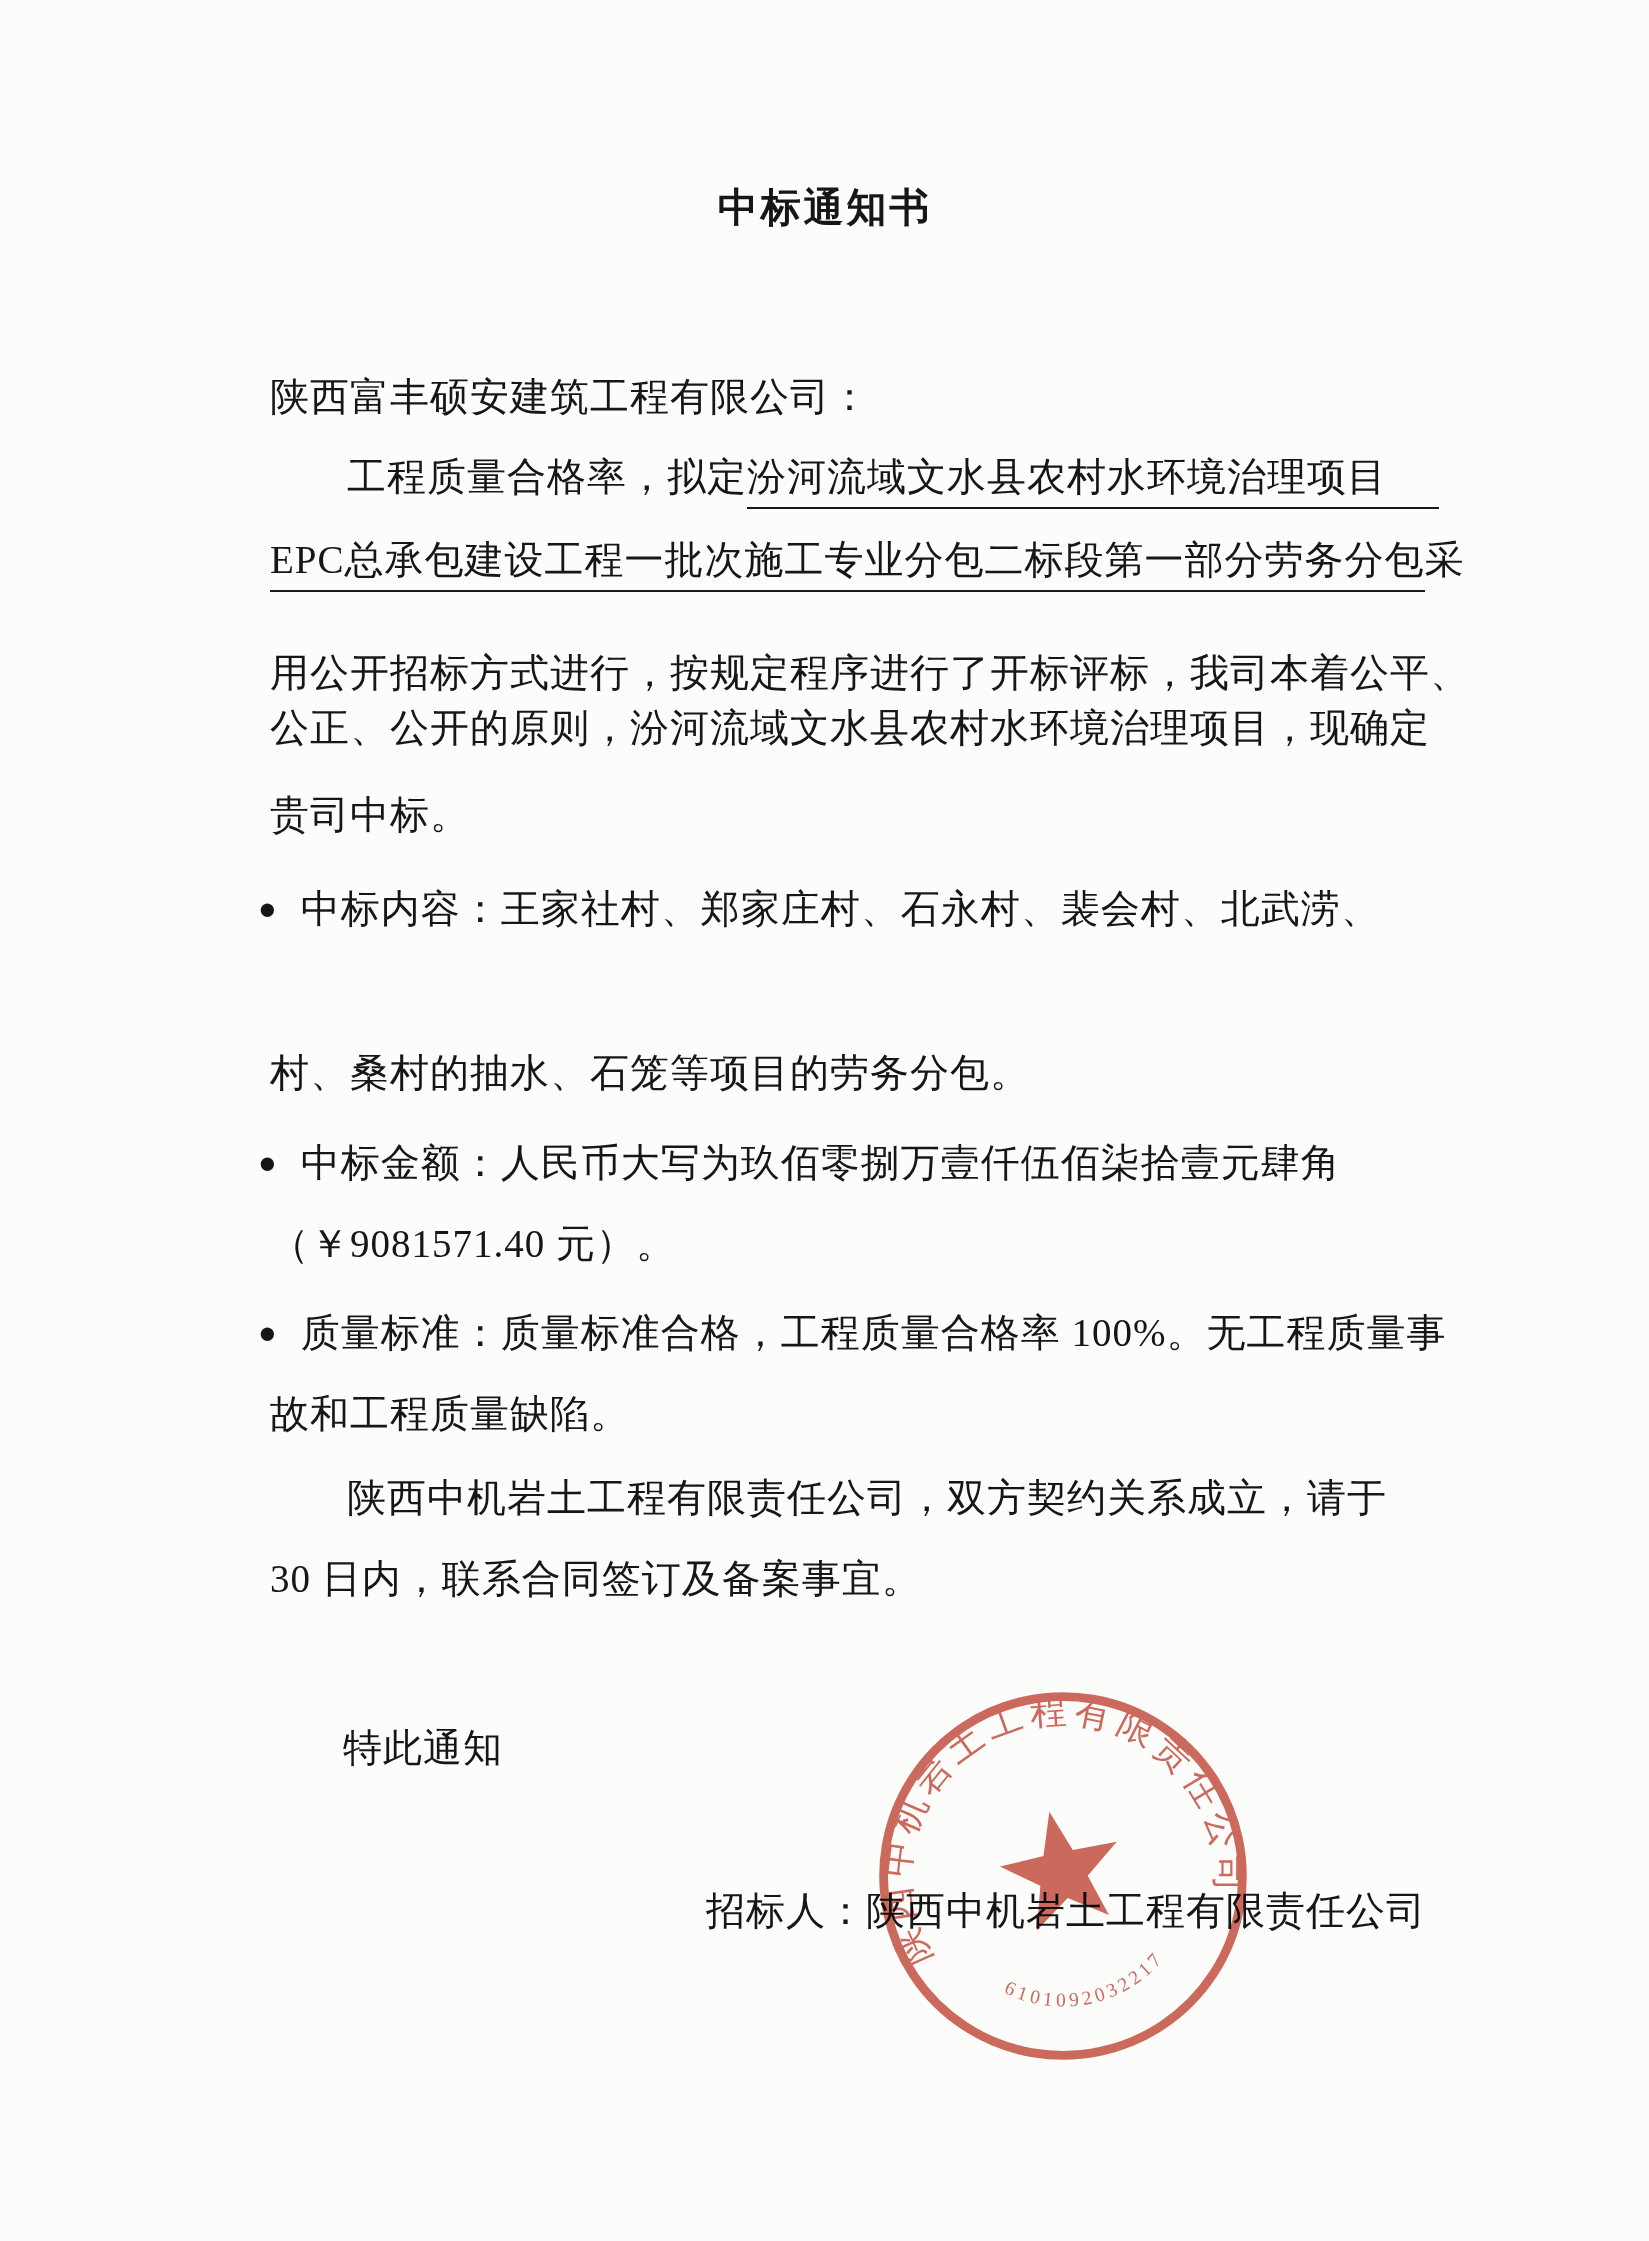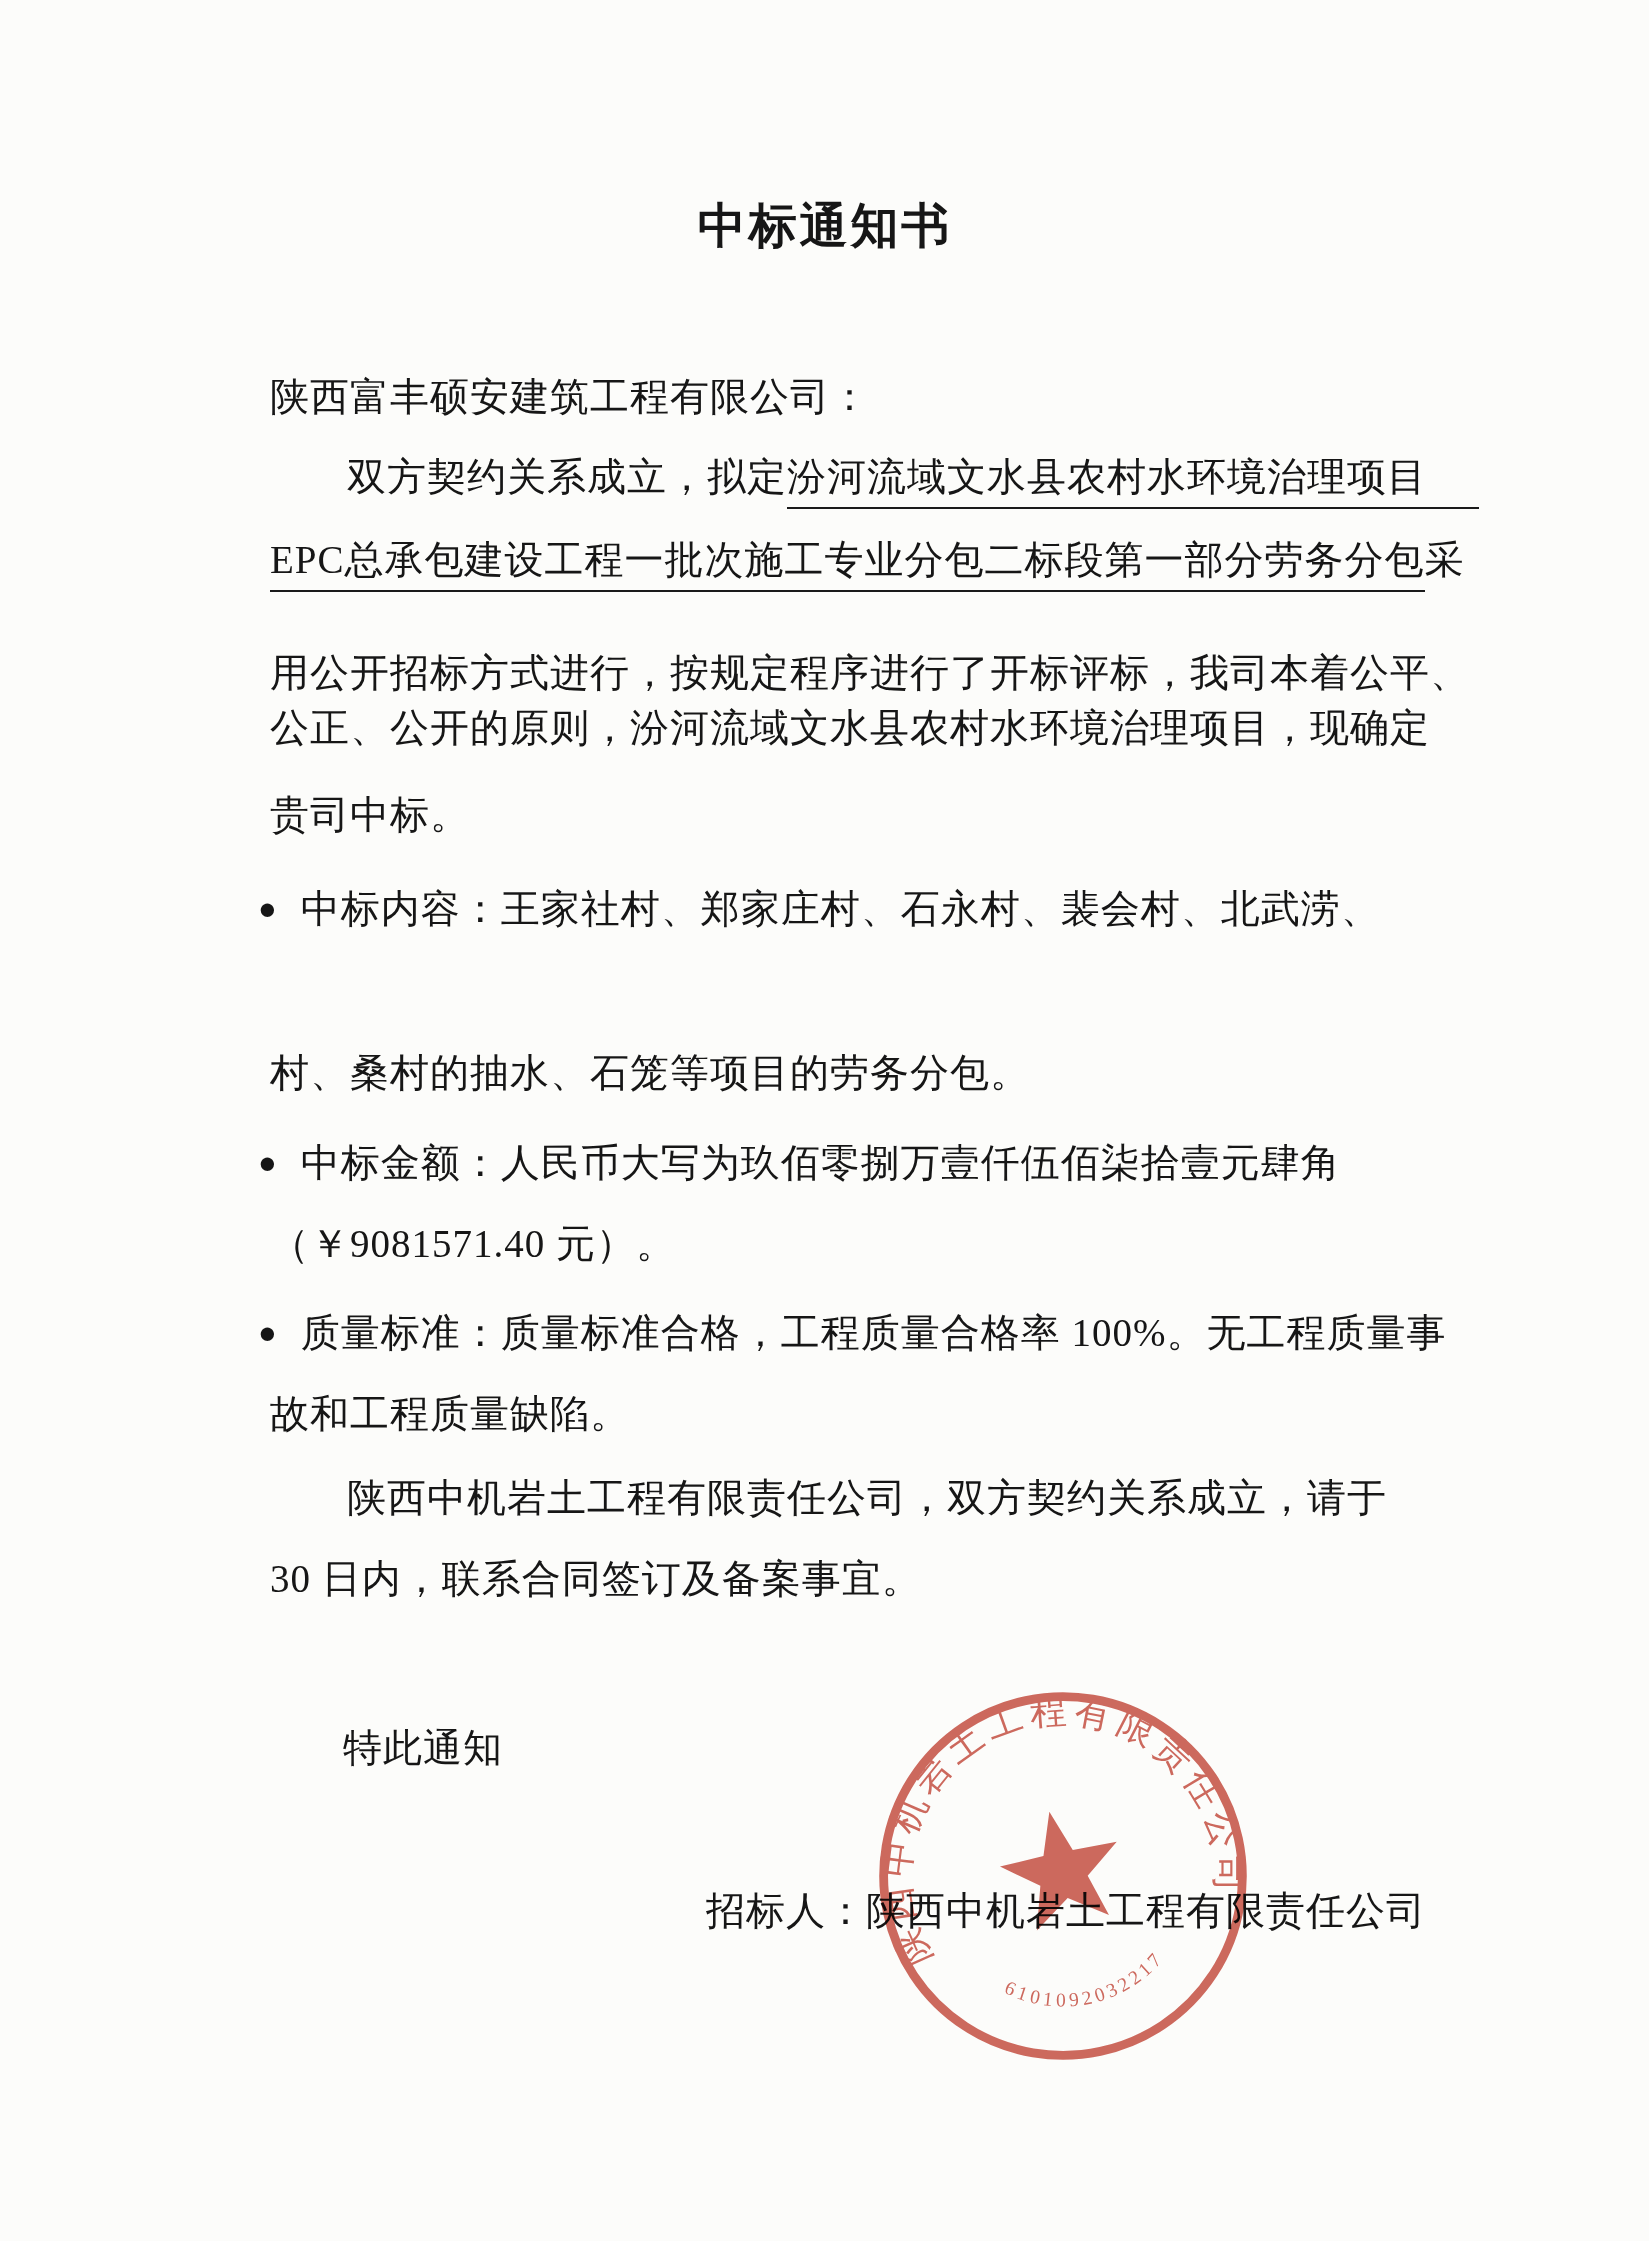--- a/index.html
+++ b/index.html
@@ -8,21 +8,21 @@
     width:1650px;height:2242px;
     margin:0 auto;
     background:#fcfcfa;
     font-family:"Liberation Serif","DejaVu Serif",serif;
     color:#161616;
     overflow:hidden;
   }
   .title{
     position:absolute;top:180px;left:0;width:100%;
     text-align:center;
-    font-size:48px;font-weight:700;letter-spacing:2.9px;margin-top:14px;
+    font-size:40px;font-weight:700;letter-spacing:2.9px;
   }
   .line{
     position:absolute;
     white-space:nowrap;
     font-size:39px;
     letter-spacing:1px;
     line-height:1.2;
   }
   .u{
     display:inline-block;
@@ -51,21 +51,21 @@
 </style>
 </head>
 <body>
 
 <div class="page">
 
   <div class="title">中标通知书</div>
 
   <div class="line" style="left:270px;top:374px;">陕西富丰硕安建筑工程有限公司：</div>
 
-  <div class="line" style="left:347px;top:454px;"><span>双方契约关系成立，拟定</span><span class="u u-ext">汾河流域文水县农村水环境治理项目</span></div>
+  <div class="line" style="left:347px;top:454px;"><span>工程质量合格率，拟定</span><span class="u u-ext">汾河流域文水县农村水环境治理项目</span></div>
 
   <div class="line" style="left:270px;top:537px;"><span class="u">EPC总承包建设工程一批次施工专业分包二标段第一部分劳务分包</span><span>采</span></div>
 
   <div class="line" style="left:270px;top:650px;">用公开招标方式进行，按规定程序进行了开标评标，我司本着公平、</div>
 
   <div class="line" style="left:270px;top:705px;">公正、公开的原则，汾河流域文水县农村水环境治理项目，现确定</div>
 
   <div class="line" style="left:270px;top:792px;">贵司中标。</div>
 
   <div class="line" style="left:258px;top:886px;"><span class="bullet">●</span><span>中标内容：王家社村、郑家庄村、石永村、裴会村、北武涝、</span></div>

